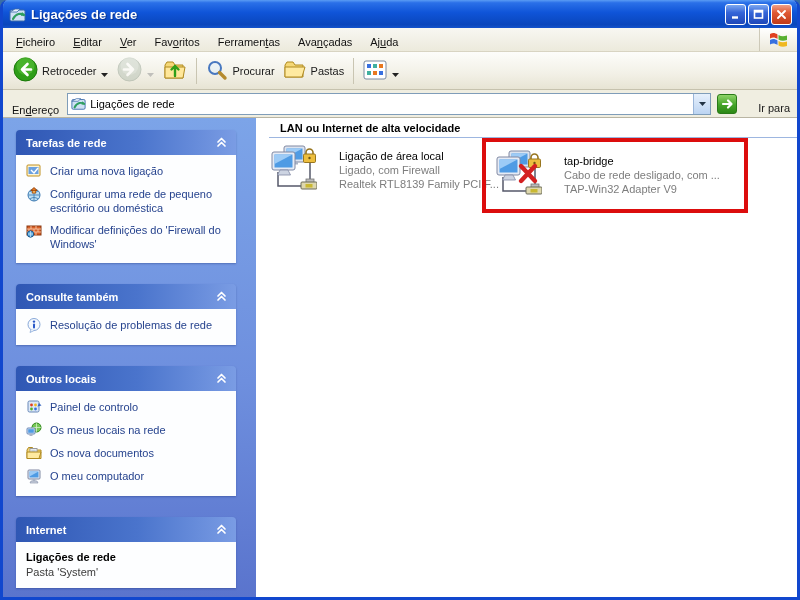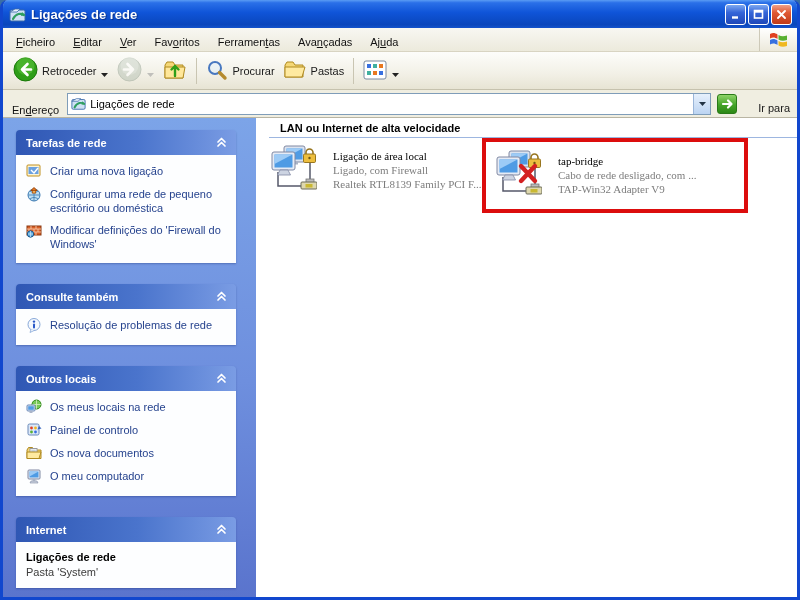--- a/index.html
+++ b/index.html
@@ -67,21 +67,21 @@
   .panel-body { background:#fdfeff; padding:9px 6px 10px 10px; font-size:11px; }
   .side-item { display:flex; gap:8px; margin-bottom:8px; cursor:pointer; color:#26438e; line-height:14px; }
   .side-item:last-child { margin-bottom:2px; }
   .mini-icon { width:16px; height:16px; flex:0 0 16px; margin-top:-1px; }
   .detail-title { font-weight:bold; color:#000; margin-bottom:3px; font-size:11px; }
   .detail-sub { color:#3c3c3c; font-size:11px; }
 
   .main { flex:1; background:#fff; position:relative; overflow:hidden; }
   .section-head { position:absolute; left:0; right:0; top:2px; padding:2px 0 3px 11px;
                   font-size:11px; font-weight:bold; color:#000; border-bottom:1px solid #9db6e0;margin-left:13px; }
-  .conn { position:absolute; display:flex; gap:16px; cursor:pointer;font-family:Liberation Serif, serif; }
+  .conn { position:absolute; display:flex; gap:22px; cursor:pointer; }
   .conn-texts { padding-top:5px; }
   .conn-name { font-size:11px; color:#000; margin-bottom:1px; }
   .conn-sub { font-size:11px; color:#7d7d7d; line-height:14px; white-space:nowrap; }
   .hl-box { position:absolute; left:226px; top:20px; width:266px; height:75px;
             border:4px solid #dc0d0d; }
   .hl-box .conn { position:static; margin:8px 0 0 8px; }
 </style>
 </head>
 <body>
 
@@ -323,41 +323,41 @@
           <span>
             <svg width="13" height="12" viewBox="0 0 13 12">
                 <path d="M3 6 L6.5 2.5 L10 6 M3 10 L6.5 6.5 L10 10" stroke="#fff" stroke-width="1.7" fill="none" stroke-linecap="round" stroke-linejoin="round"></path>
               </svg>
           </span>
         </div>
         <div class="panel-body">
           <div class="side-item">
             <span class="mini-icon">
               <svg width="16" height="16" viewBox="0 0 16 16">
-                  <circle cx="10.5" cy="5.5" r="4.5" fill="#78c858" stroke="#2f8a18"></circle>
-                  <path d="M6.2 5.5 h8.6 M10.5 1.2 v8.6" stroke="#d8f0c8" stroke-width="0.8"></path>
-                  <rect x="1" y="6" width="8" height="6" rx="1" fill="#dce6f4" stroke="#6888b8"></rect>
-                  <rect x="2.2" y="7.2" width="5.6" height="3.6" fill="#4f9be4"></rect>
-                  <rect x="3.5" y="12" width="3" height="2" fill="#aab4c8"></rect>
-                </svg>
-            </span>
-            <span>Os meus locais na rede</span>
-          </div>
-          <div class="side-item">
-            <span class="mini-icon">
-              <svg width="16" height="16" viewBox="0 0 16 16">
                   <rect x="2" y="2" width="11" height="11" rx="1.5" fill="#dce8f8" stroke="#6888b8"></rect>
                   <path d="M13 4 l2.5 2.5 l-4 1 z" fill="#3a68c0"></path>
                   <circle cx="5.5" cy="6" r="1.4" fill="#e04020"></circle>
                   <circle cx="9.5" cy="6" r="1.4" fill="#f0b820"></circle>
                   <circle cx="5.5" cy="10" r="1.4" fill="#58b030"></circle>
                   <circle cx="9.5" cy="10" r="1.4" fill="#3870e0"></circle>
                 </svg>
             </span>
             <span>Painel de controlo</span>
+          </div>
+          <div class="side-item">
+            <span class="mini-icon">
+              <svg width="16" height="16" viewBox="0 0 16 16">
+                  <circle cx="10.5" cy="5.5" r="4.5" fill="#78c858" stroke="#2f8a18"></circle>
+                  <path d="M6.2 5.5 h8.6 M10.5 1.2 v8.6" stroke="#d8f0c8" stroke-width="0.8"></path>
+                  <rect x="1" y="6" width="8" height="6" rx="1" fill="#dce6f4" stroke="#6888b8"></rect>
+                  <rect x="2.2" y="7.2" width="5.6" height="3.6" fill="#4f9be4"></rect>
+                  <rect x="3.5" y="12" width="3" height="2" fill="#aab4c8"></rect>
+                </svg>
+            </span>
+            <span>Os meus locais na rede</span>
           </div>
           <div class="side-item">
             <span class="mini-icon">
               <svg width="16" height="16" viewBox="0 0 16 16">
                   <path d="M1 5 l1.5-2.5 h4 l1.5 2.5 h7 v8.5 h-14 z" fill="#f5d877" stroke="#b08a20"></path>
                   <rect x="4" y="3.5" width="7" height="7" fill="#fff" stroke="#999"></rect>
                   <path d="M5.2 5.2 h4.6 M5.2 6.8 h4.6 M5.2 8.4 h3" stroke="#9ab" stroke-width="0.8"></path>
                   <path d="M1 7 h14 l-2 6.5 h-12 z" fill="#ffeaa0" stroke="#b08a20"></path>
                 </svg>
             </span>

